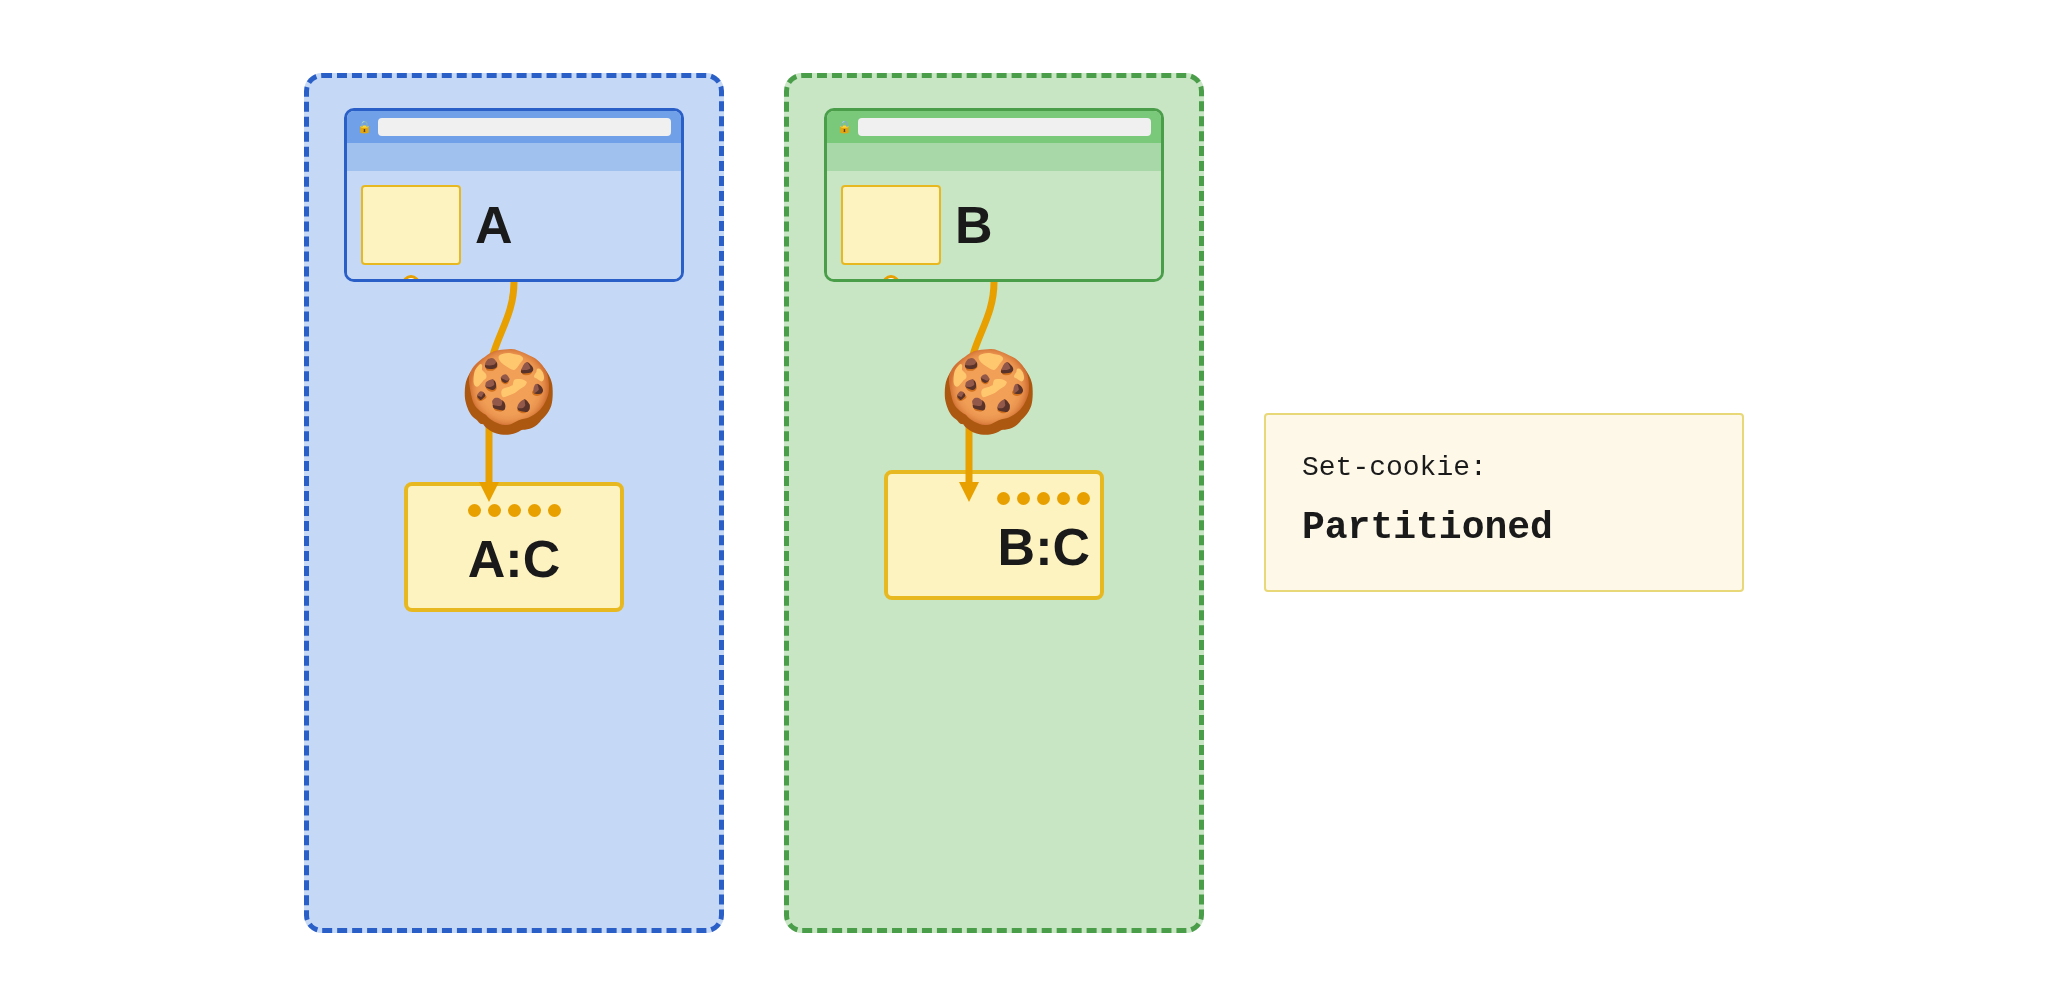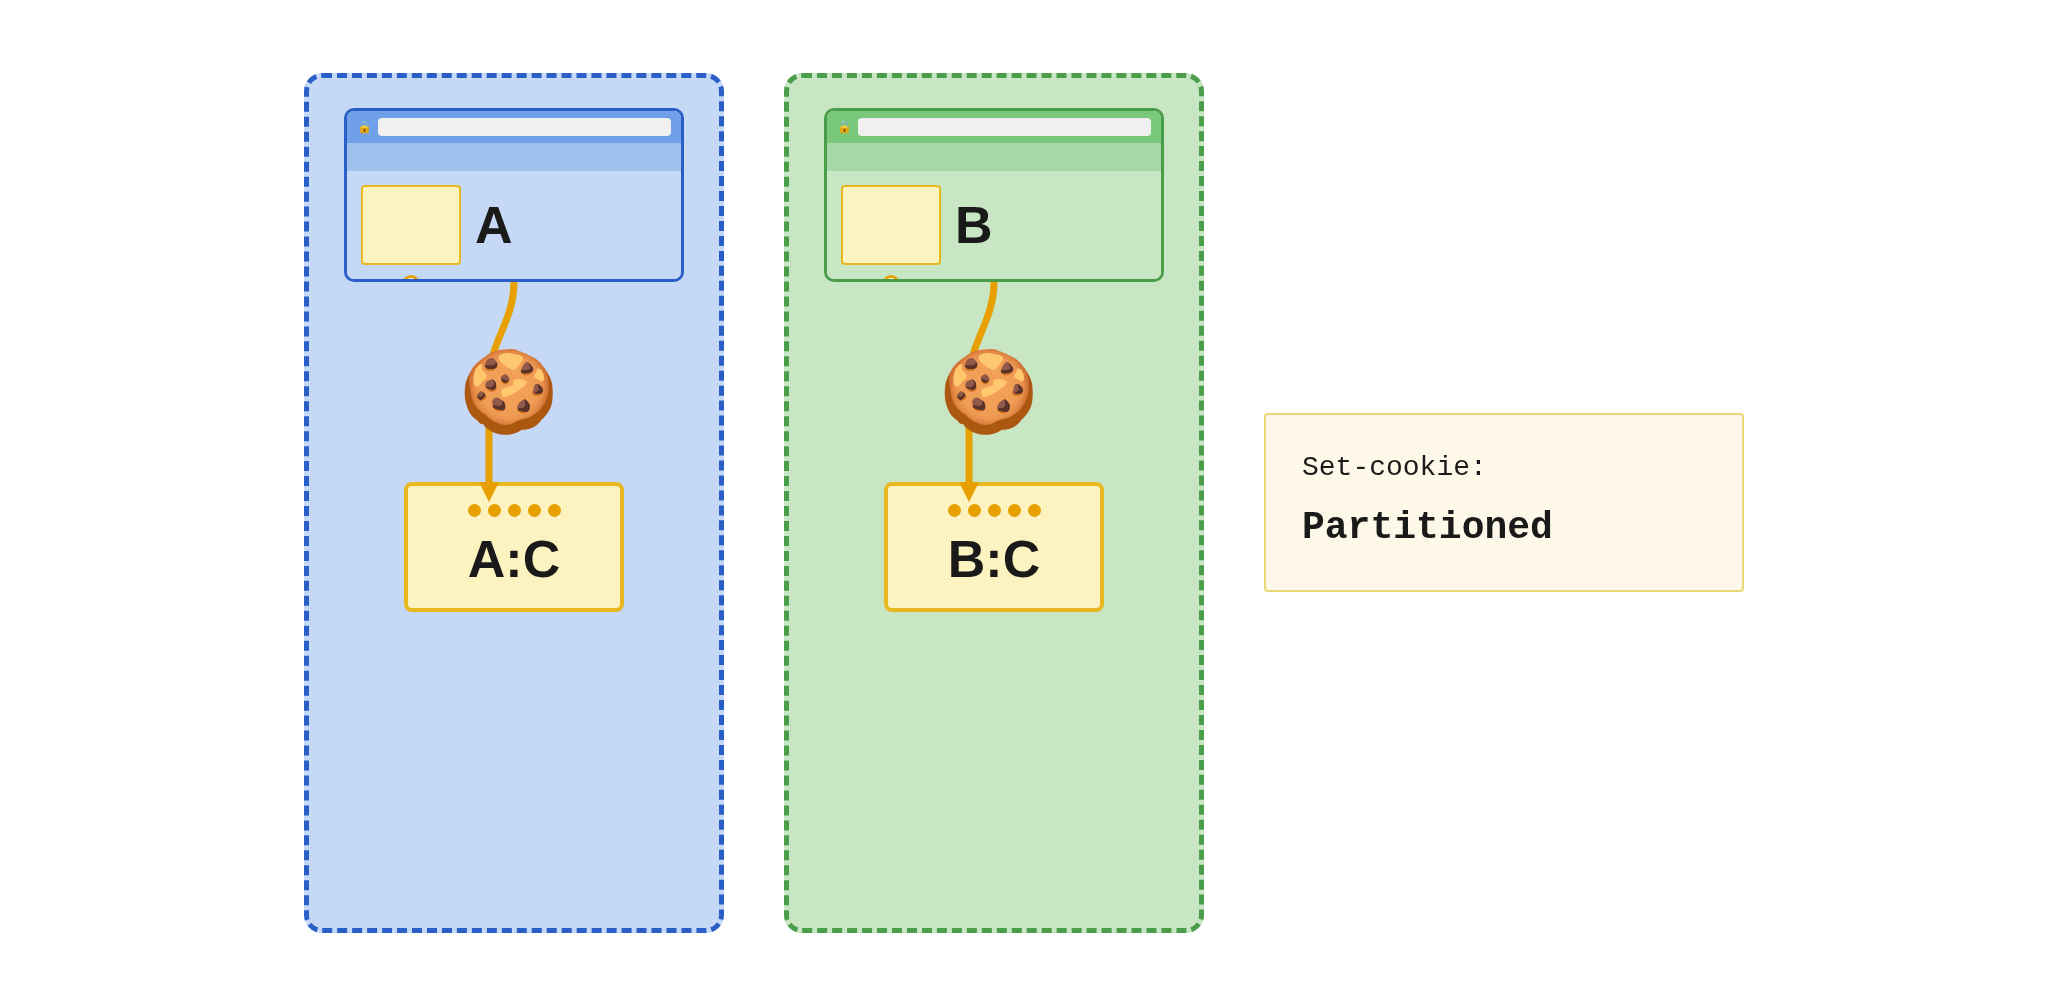--- a/index.html
+++ b/index.html
@@ -294,21 +294,21 @@
       <svg width="160" height="280" viewBox="0 0 160 280" class="arrow-svg">
         <path d="M 80 0 C 80 40, 55 60, 55 100" stroke="#e8a000" stroke-width="7" fill="none" stroke-linecap="round"></path>
         <polygon points="55,220 45,200 65,200" fill="#e8a000"></polygon>
         <line x1="55" y1="100" x2="55" y2="200" stroke="#e8a000" stroke-width="7" stroke-linecap="round"></line>
       </svg>
       <div style="position:relative; margin-top:-210px; margin-left:-10px;">
         <span class="cookie-emoji">🍪</span>
       </div>
     </div>
 
-    <div class="storage-box" style="margin-top:50px;">
+    <div class="storage-box" style="margin-top:38px;align-items:flex-end;">
       <div class="storage-dots">
         <div class="storage-dot"></div>
         <div class="storage-dot"></div>
         <div class="storage-dot"></div>
         <div class="storage-dot"></div>
         <div class="storage-dot"></div>
       </div>
       <span class="storage-label">B:C</span>
     </div>
   </div>

